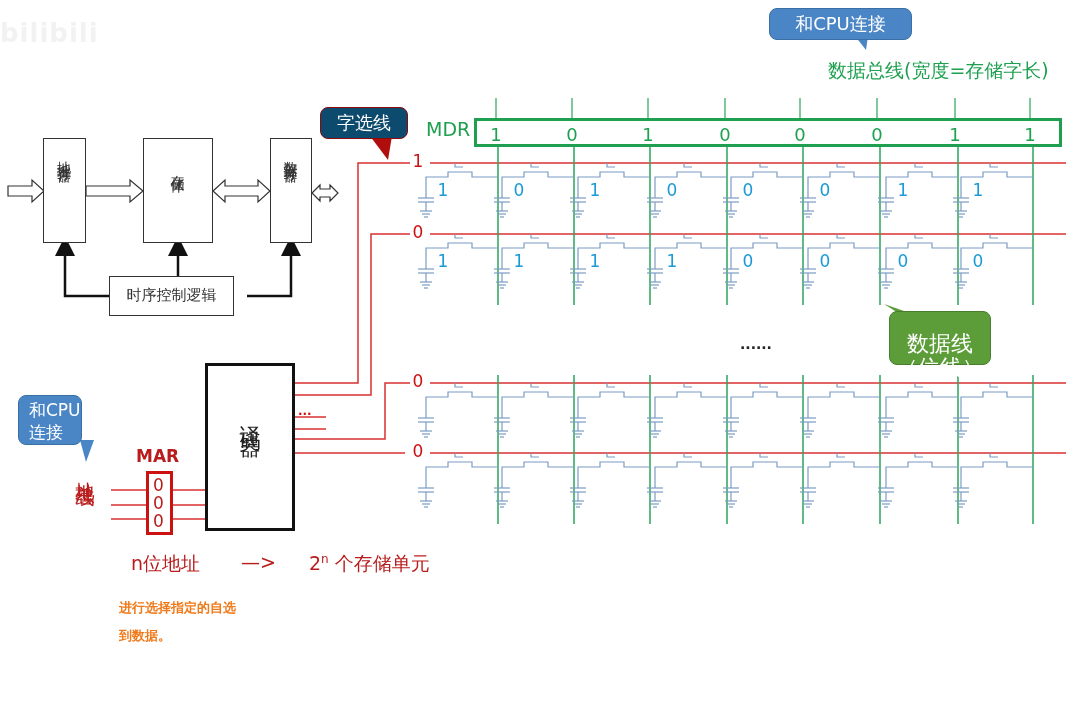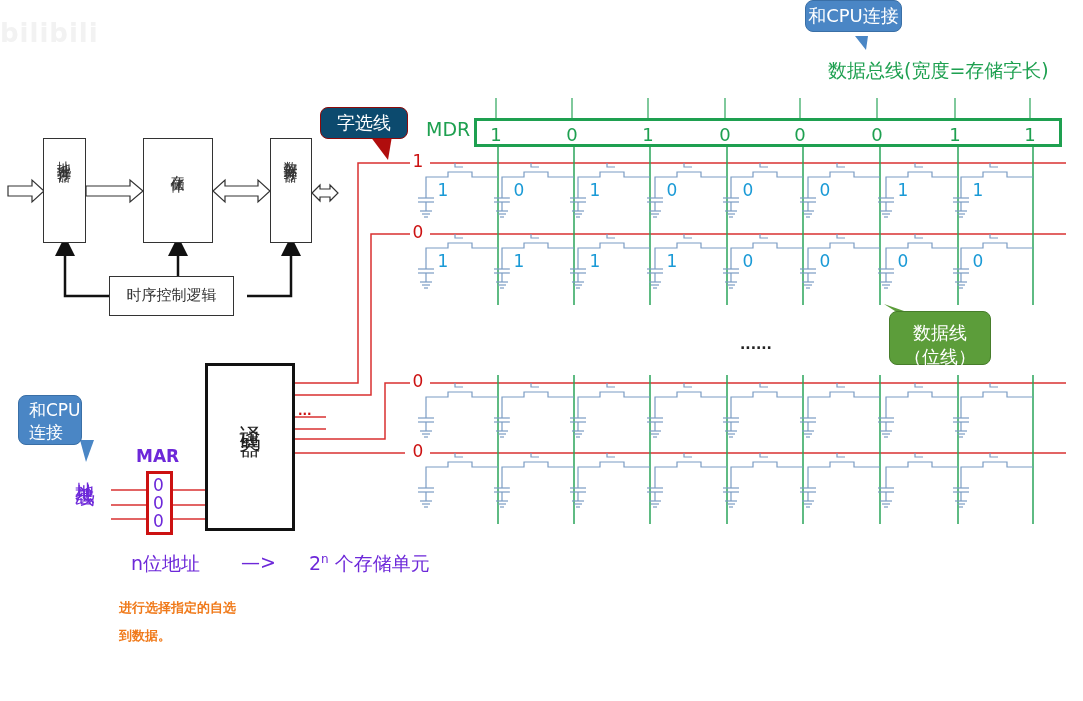--- a/index.html
+++ b/index.html
@@ -7,21 +7,21 @@
          font-family:"DejaVu Sans", sans-serif; }
   .abs { position:absolute; }
   .watermark { left:0; top:18px; color:#f2f2f2; font-size:26px; font-weight:bold; letter-spacing:1px; }
   .box { position:absolute; border:1.5px solid #333; background:#fff; color:#333;
          font-family:"DejaVu Serif", serif; font-size:14px; text-align:center; box-sizing:border-box; }
   .vtext { writing-mode:vertical-rl; text-orientation:upright; letter-spacing:2px; }
   .callout { position:absolute; color:#fff; border-radius:8px; font-size:18px; box-sizing:border-box; }
   .callout-blue { background:#4a86c5; border:1.5px solid #3a6fa6; }
   .callout-red { background:#0c4a6e; border:1.5px solid #8e0a0a; }
   .callout-green { background:#5c9d3a; border:1.5px solid #477d2b; }
-  .red-text { color:#6d28d9; }
+  .red-text { color:#b91c1c; }
   .green-text { color:#1ea050; }
   .orange-text { color:#f07a1a; font-weight:bold; }
   svg#diagram { position:absolute; left:0; top:0; }
   .mdr-label { left:426px; top:118px; font-size:19px; }
   .mdr-bit { position:absolute; top:124px; font-size:18px; color:#1ea050; width:20px; text-align:center; }
   .cell-val { position:absolute; font-size:17px; color:#1a9ad6; width:16px; text-align:center; }
   .row-label { position:absolute; font-size:17px; color:#cc1111; width:16px; text-align:center; }
 </style>
 </head>
 <body>
@@ -460,21 +460,21 @@
 <div class="box" style="left:143px;top:138px;width:70px;height:105px;padding-top:18px;">
   <span class="vtext">存储体</span>
 </div>
 <div class="box" style="left:270px;top:138px;width:42px;height:105px;padding-top:8px;">
   <span class="vtext">数据寄存器</span>
 </div>
 <div class="box" style="left:109px;top:276px;width:125px;height:40px;line-height:37px;font-size:15px;">
   <span>时序控制逻辑</span>
 </div>
 
-<div class="callout callout-blue" style="left:769px;top:0;width:97px;height:32px;line-height:30px;text-align:center;margin-left:36px;">
+<div class="callout callout-blue" style="left:769px;top:8px;width:143px;height:32px;line-height:30px;text-align:center;">
   <span>和CPU连接</span>
 </div>
 <div class="abs green-text" style="left:828px;top:58px;font-size:19px;">数据总线(宽度=存储字长)</div>
 
 <div class="callout callout-red" style="left:320px;top:107px;width:88px;height:32px;line-height:30px;text-align:center;">
   <span>字选线</span>
 </div>
 
 <div class="abs green-text mdr-label">MDR</div>
 <div class="abs" style="left:474px;top:118px;width:588px;height:29px;border:3px solid #1ea050;box-sizing:border-box;"></div>
@@ -525,21 +525,21 @@
     <div class="cell-val" style="left: 587px; top: 470px;"></div>
     <div class="cell-val" style="left: 664px; top: 470px;"></div>
     <div class="cell-val" style="left: 740px; top: 470px;"></div>
     <div class="cell-val" style="left: 817px; top: 470px;"></div>
     <div class="cell-val" style="left: 895px; top: 470px;"></div>
     <div class="cell-val" style="left: 970px; top: 470px;"></div>
   </div>
 
 <div class="abs" style="left:740px;top:336px;font-size:14px;font-weight:bold;color:#222;">......</div>
 
-<div class="callout callout-green" style="left:889px;top:311px;width:102px;height:54px;text-align:center;font-size:18px;line-height:24px;padding-top:9px;">
+<div class="callout callout-green" style="left:889px;top:311px;width:102px;height:54px;text-align:center;font-size:22px;line-height:24px;padding-top:20px;">
   <div>数据线</div>
   <div>（位线）</div>
 </div>
 
 <div class="box" style="left:205px;top:363px;width:90px;height:168px;border:3px solid #111;font-family:'DejaVu Sans',sans-serif;font-size:21px;color:#222;padding-top:42px;">
   <span class="vtext" style="letter-spacing:6px;">译码器</span>
 </div>
 <div class="abs" style="left:298px;top:404px;font-size:12px;color:#cc1111;font-weight:bold;">...</div>
 
 <div class="callout callout-blue" style="left:18px;top:395px;width:64px;height:50px;font-size:17px;line-height:22px;padding:3px 0 0 10px;">

